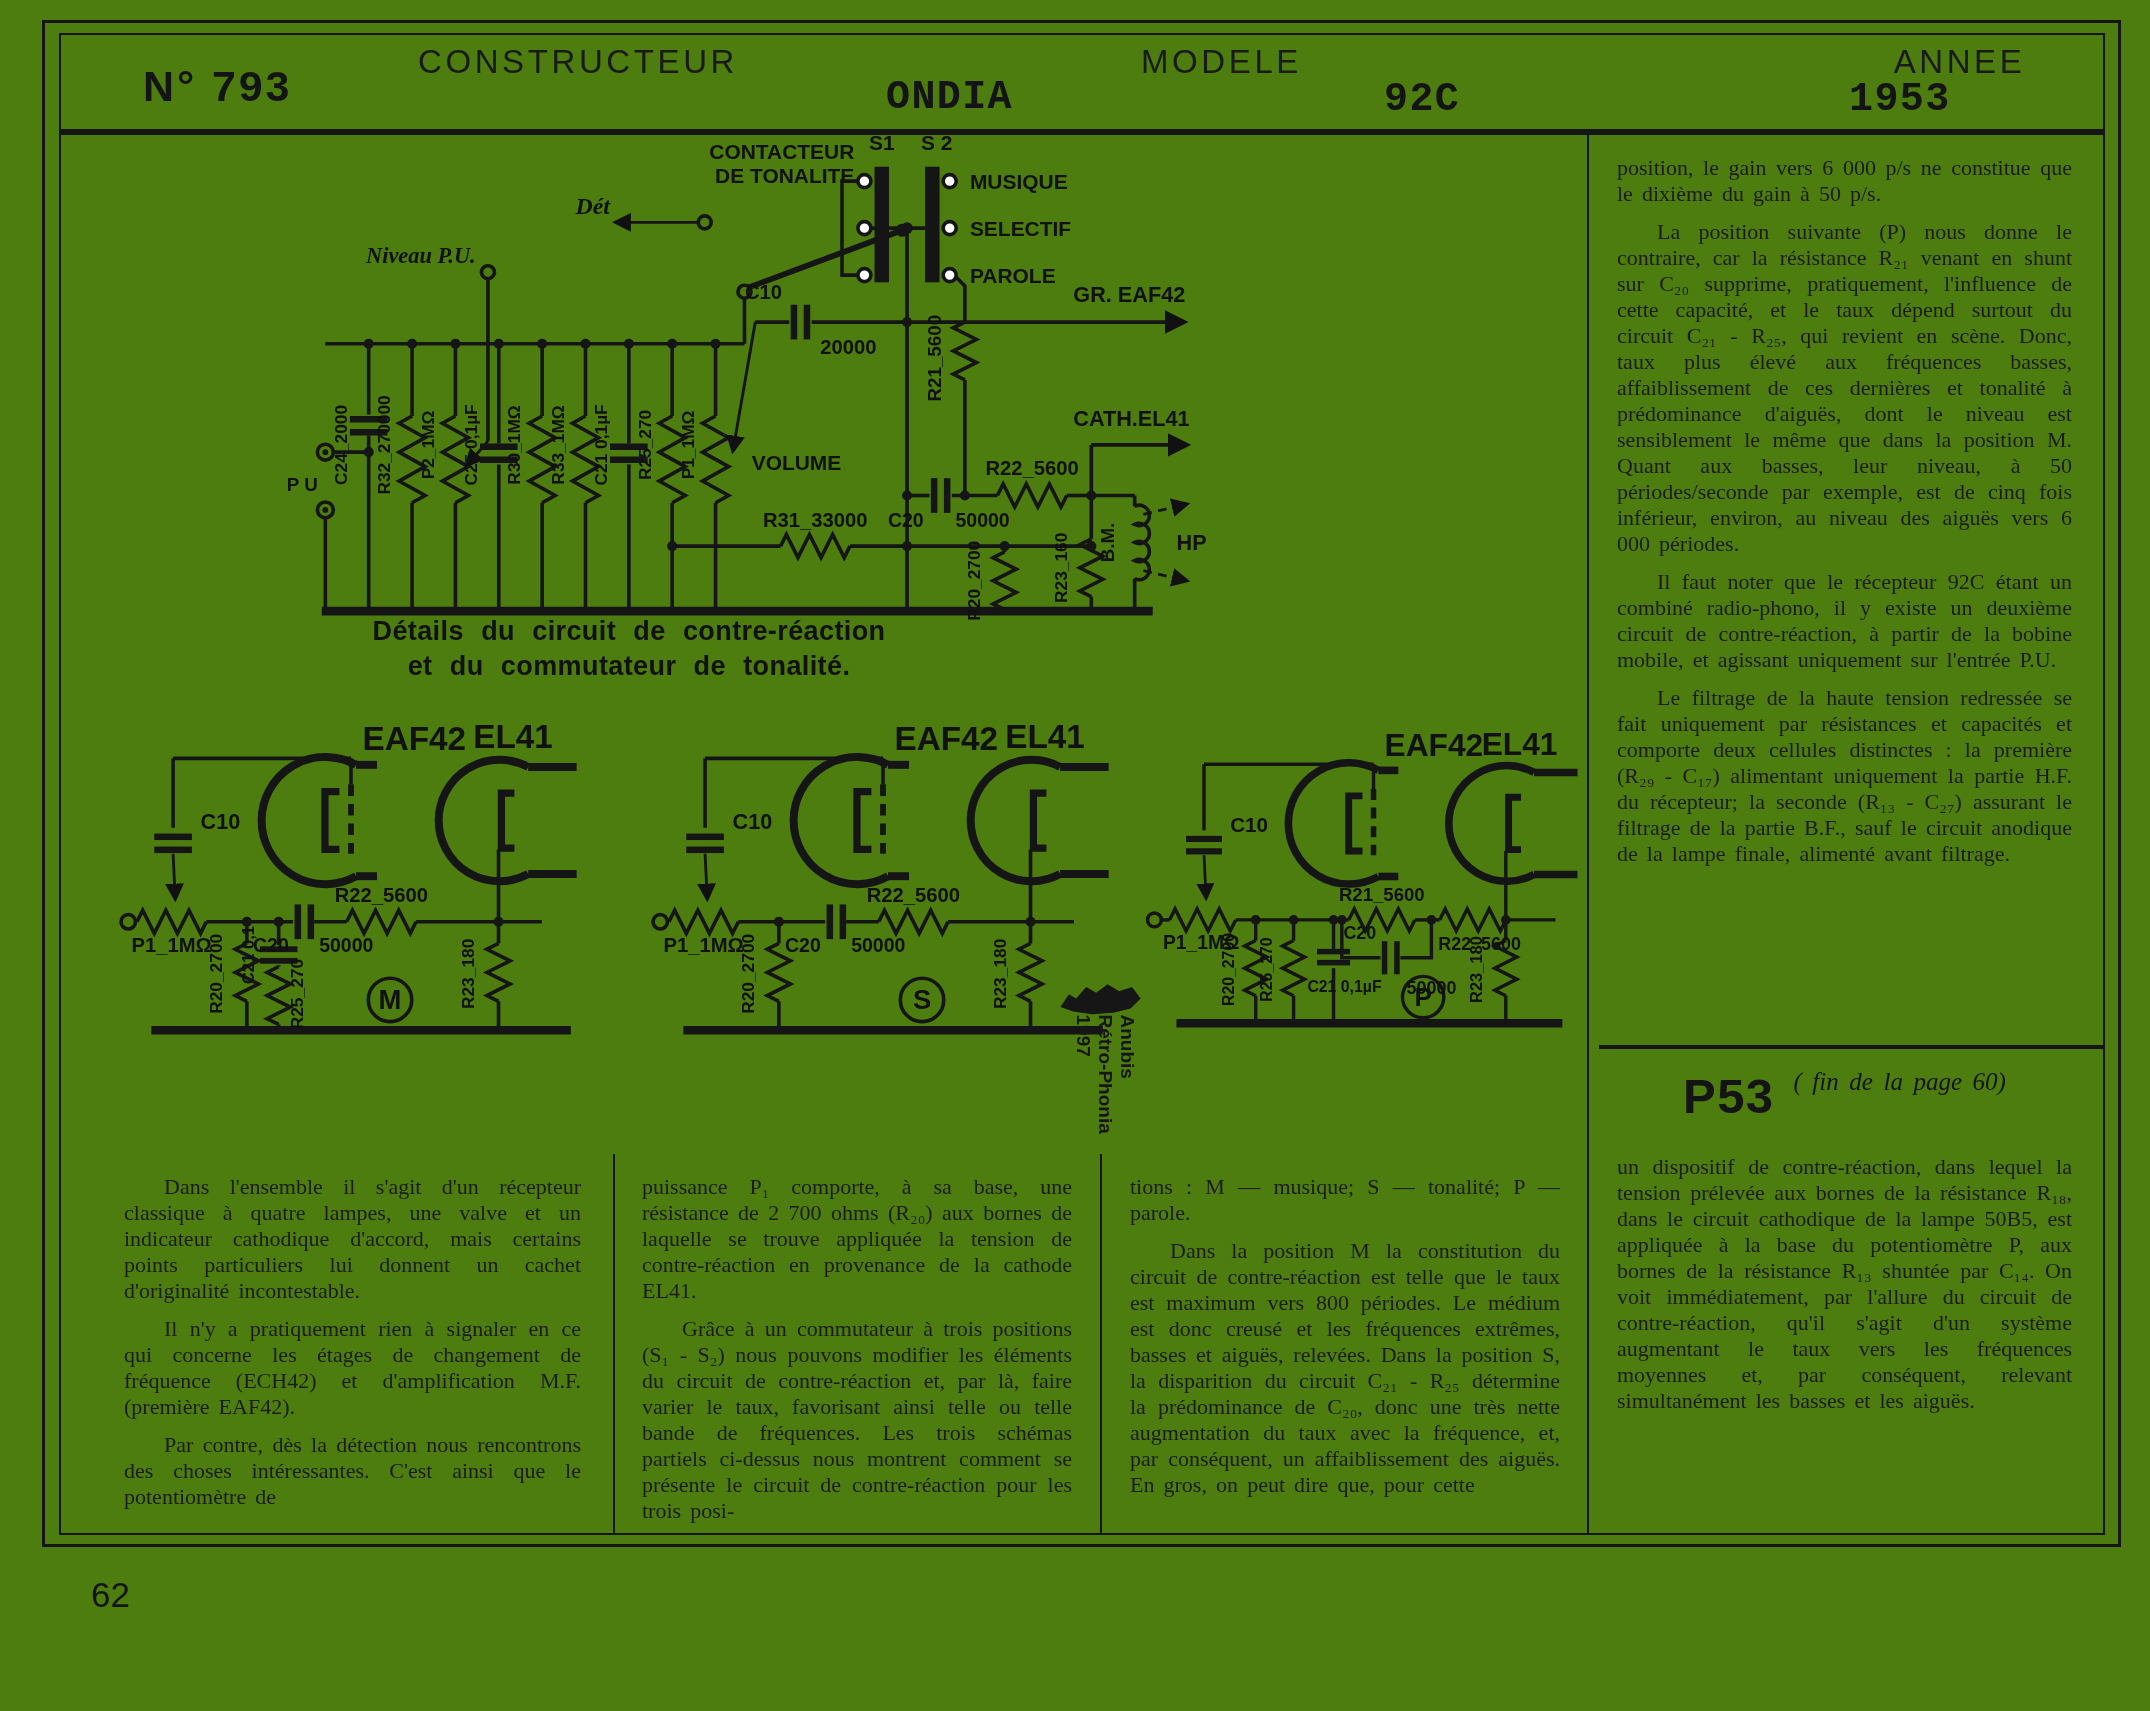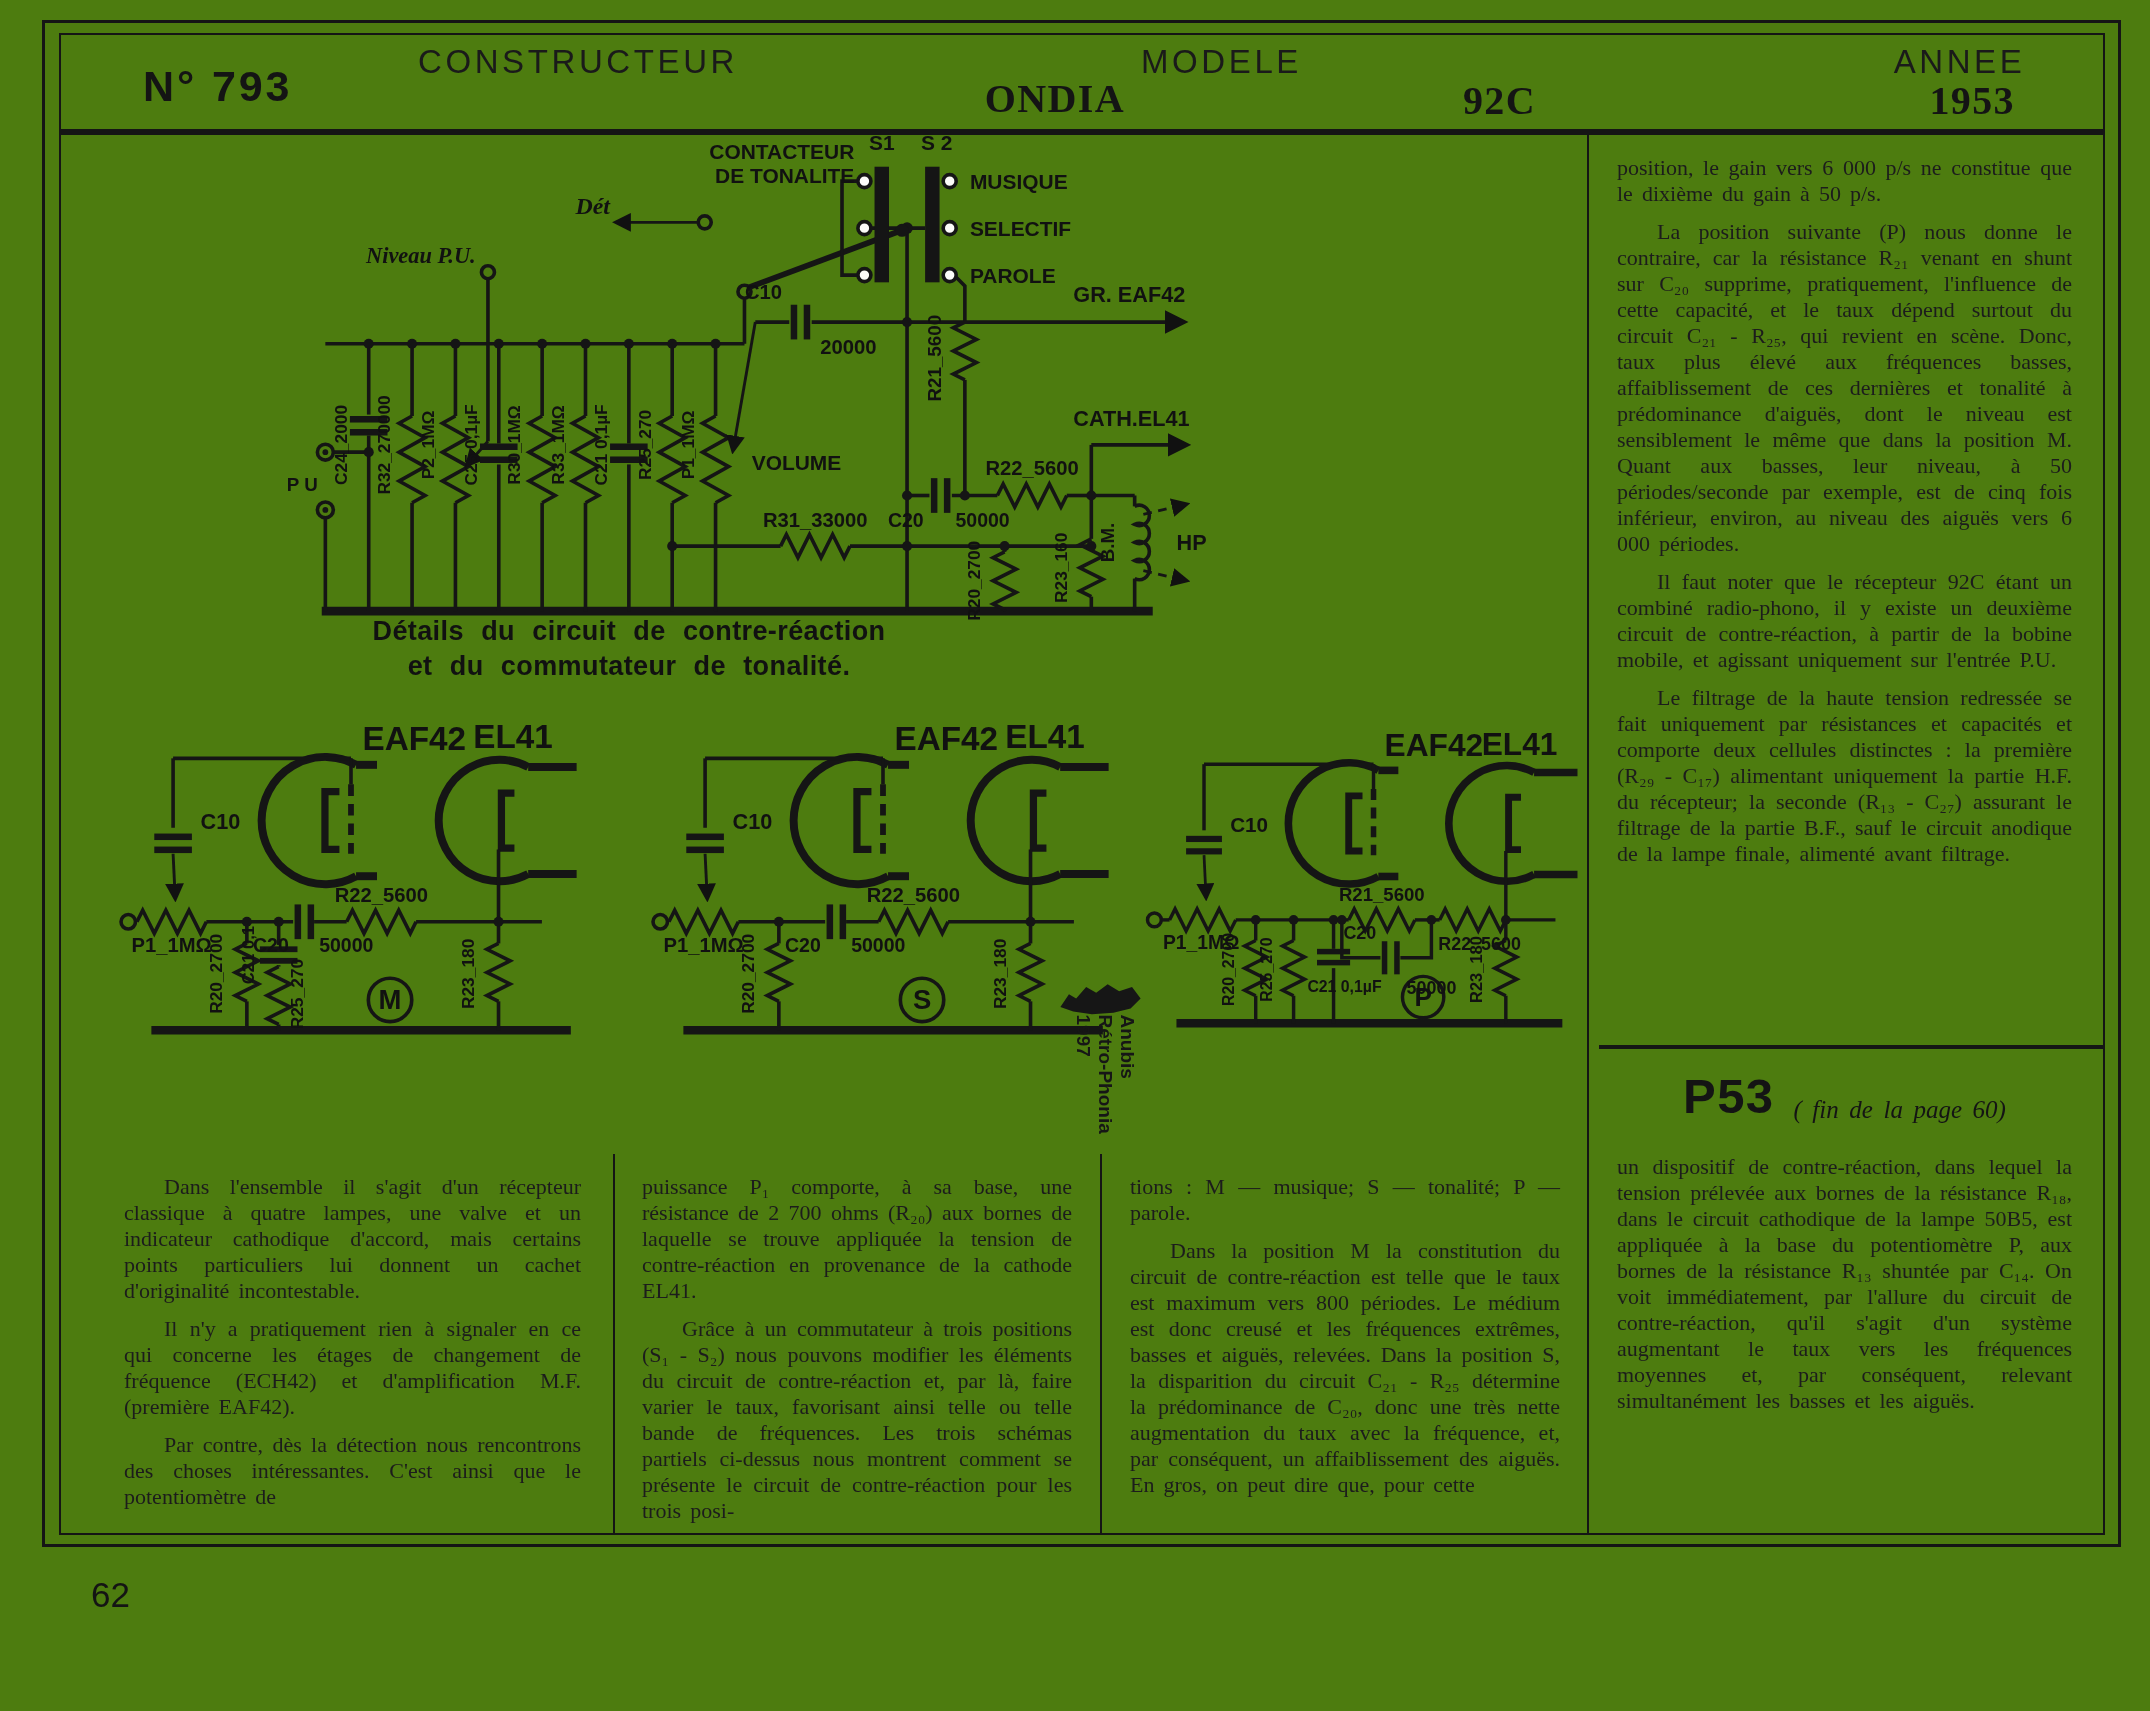--- a/index.html
+++ b/index.html
@@ -5,28 +5,28 @@
   *{margin:0;padding:0;box-sizing:border-box}
   html,body{background:#9a9a9a}
   .page{position:relative;width:2151px;height:1712px;background:#4d7c0f;color:#141414;
         font-family:"Liberation Serif","DejaVu Serif",serif;overflow:hidden}
   .abs{position:absolute}
   .frame-outer{left:42px;top:20px;width:2079px;height:1527px;border:3.6px solid #151515}
   .frame-inner{left:59px;top:33px;width:2046px;height:1502px;border:2.2px solid #151515}
   .hrule{background:#151515}
   .vrule{background:#151515}
   .hdr-label{font-family:"Liberation Sans","DejaVu Sans",sans-serif;font-size:33px;letter-spacing:3.6px;color:#1a1a1a;text-align:center}
-  .hdr-value{font-family:Liberation Serif, serif;font-weight:bold;font-size:40px;letter-spacing:1.4px;text-align:right}
+  .hdr-value{font-family:Liberation Mono, monospace;font-weight:bold;font-size:40px;letter-spacing:1.4px;text-align:left}
   .hdr-number{font-family:"Liberation Sans","DejaVu Sans",sans-serif;font-weight:bold;font-size:43px;letter-spacing:2.9px}
   .text-col{font-size:22px;line-height:26px;text-align:justify;word-spacing:3.6px;color:#1c1c1c}
   .text-col p{margin:12px}
   .text-col p.indent{text-indent:40px}
   .caption{font-family:"Liberation Sans","DejaVu Sans",sans-serif;font-weight:bold;font-size:27px;
            word-spacing:9.4px;letter-spacing:0.4px;text-align:center;color:#111}
-  .p53-row{display:flex;align-items:flex-end;justify-content:center;gap:19px}
+  .p53-row{display:flex;align-items:flex-start;justify-content:center;gap:19px}
   .p53-title{font-family:"Liberation Sans","DejaVu Sans",sans-serif;font-weight:bold;font-size:49px;letter-spacing:1.4px}
   .p53-sub{font-style:italic;font-size:25px;word-spacing:4.3px}
   .pageno{font-family:"Liberation Sans","DejaVu Sans",sans-serif;font-weight:normal;font-size:35px}
   svg text{font-family:"Liberation Sans","DejaVu Sans",sans-serif;font-weight:bold;fill:#111}
   .watermark{position:absolute;left:1071px;top:1014px;width:67px;height:134px}
   .watermark .wm-inner{position:absolute;left:-34px;top:34px;width:134px;height:67px;
       transform:rotate(90deg);font-family:"Liberation Sans","DejaVu Sans",sans-serif;
       font-weight:bold;font-size:19px;line-height:22px;color:#161616;white-space:nowrap}
 </style>
 </head>

